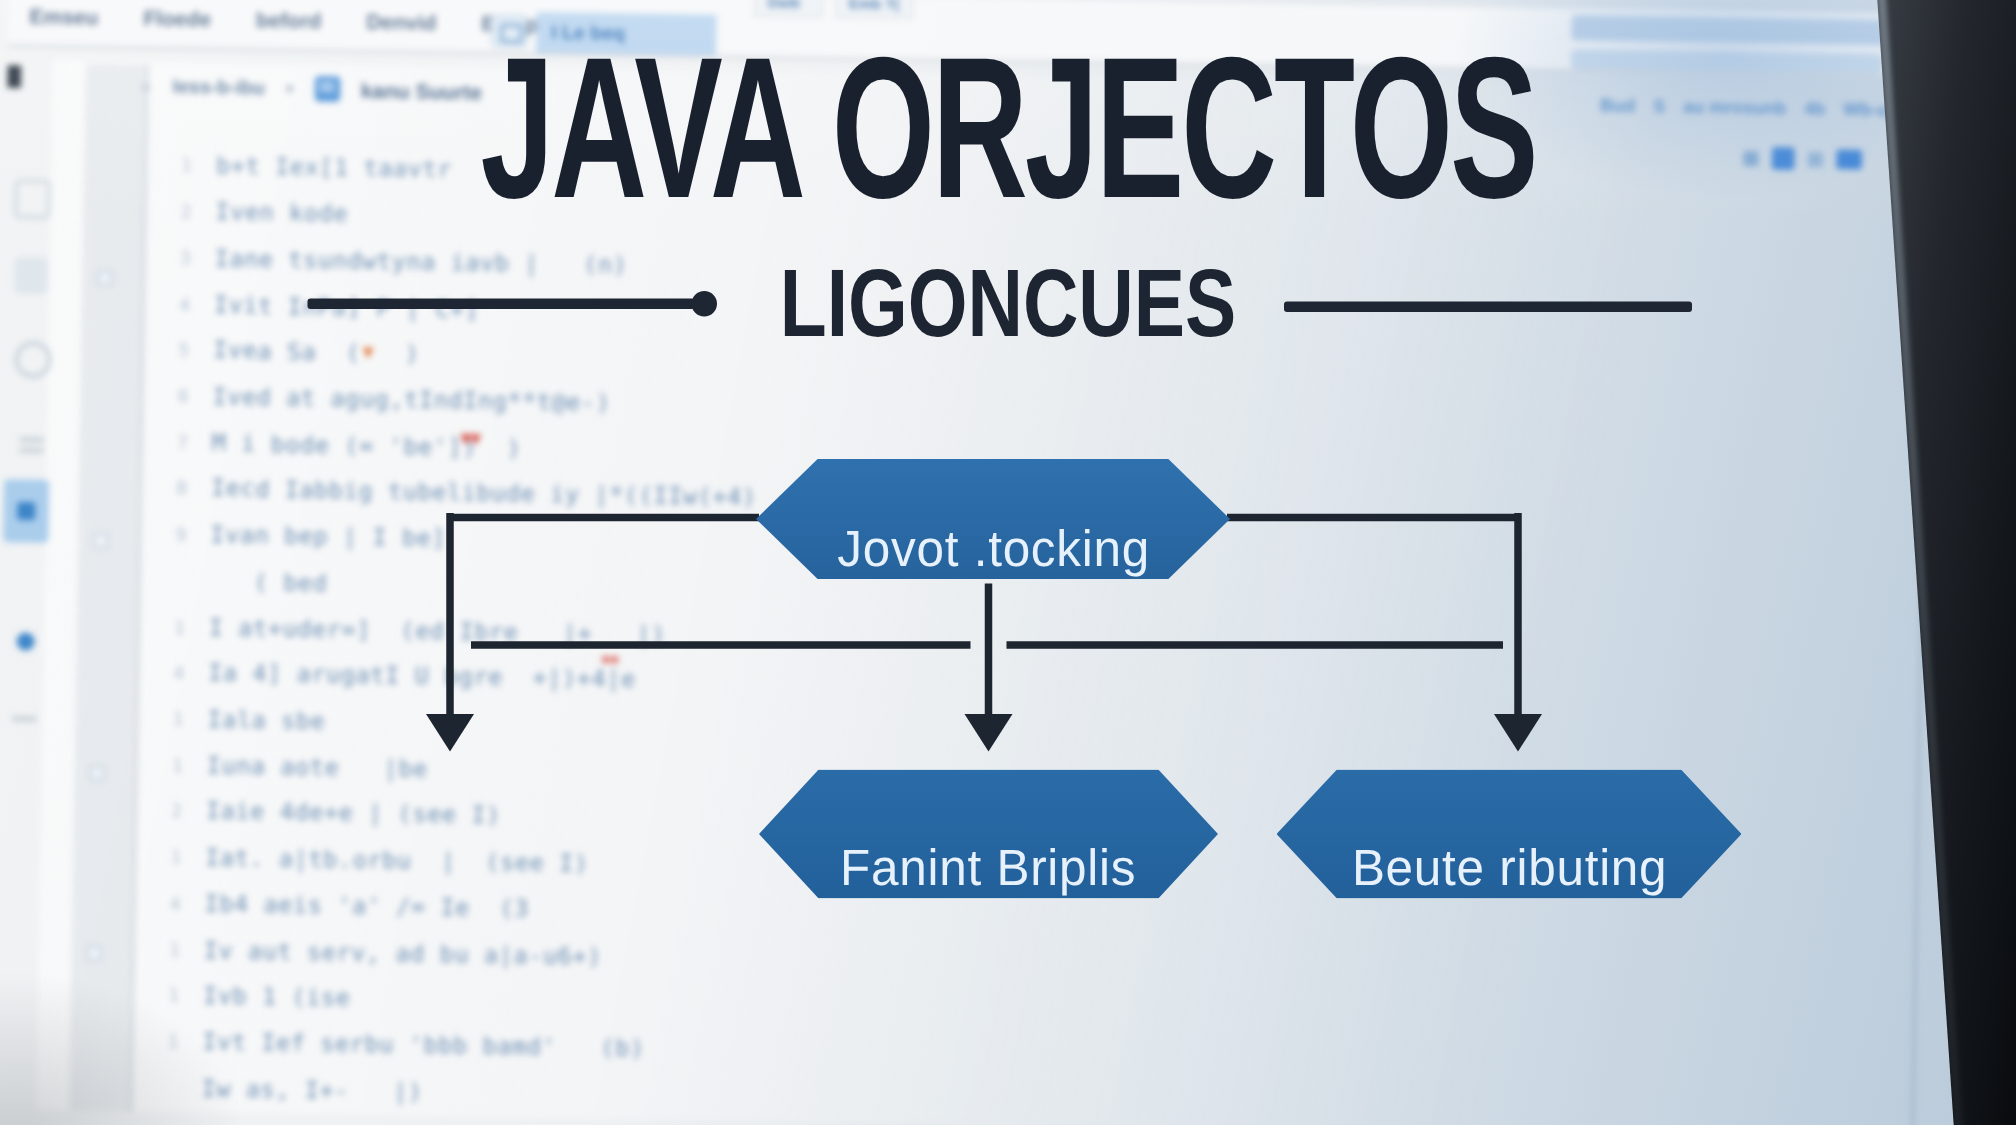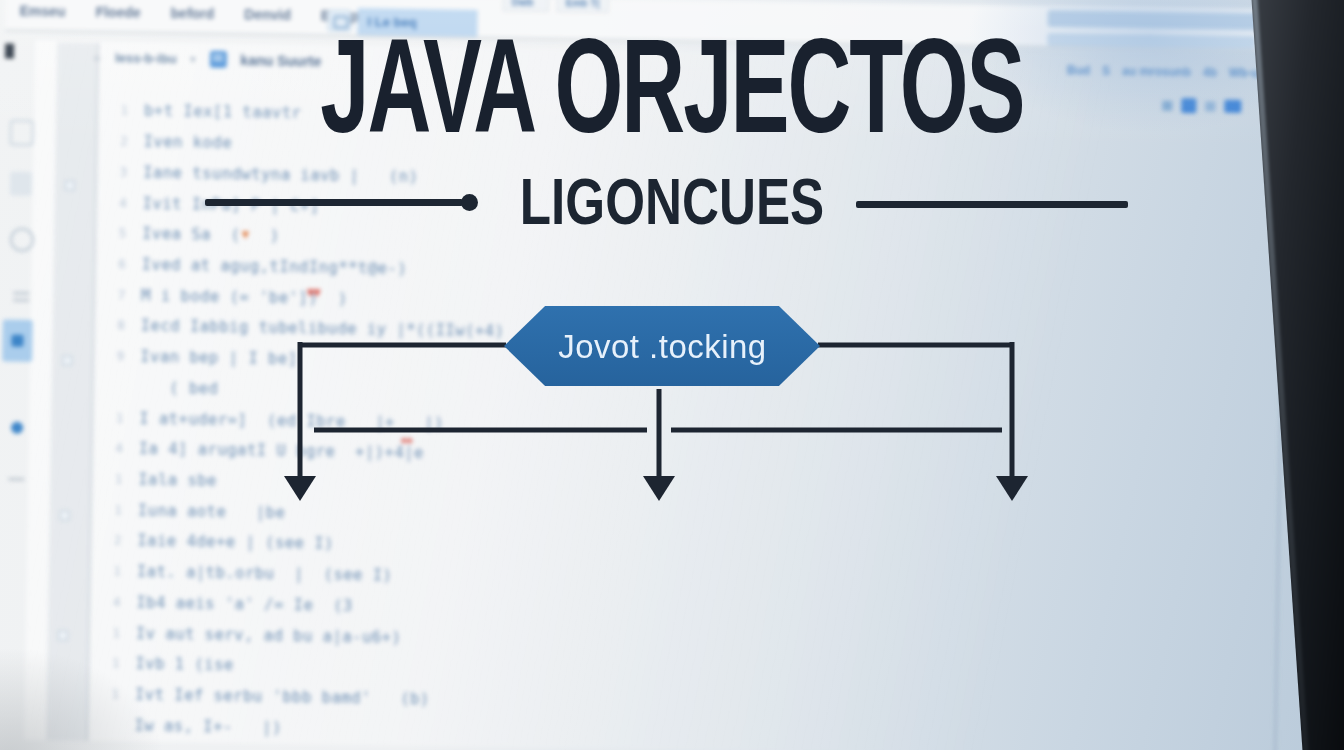--- a/index.html
+++ b/index.html
@@ -89,21 +89,21 @@
   .subtitle{
     position:absolute; left:0; right:0; top:170px; text-align:center;
     font-size:64px; line-height:1; font-weight:700; color:#1c2531;
     transform:scaleX(.8); transform-origin:center;
   }
   .sub-line{ position:absolute; height:7px; background:#1d2632; border-radius:2px; }
   .sub-line-left{ left:205px; top:199px; width:258px; }
   .sub-line-right{ left:856px; top:201px; width:272px; }
   .sub-dot{ position:absolute; left:461px; top:194px; width:17px; height:17px; border-radius:50%; background:#1d2632; }
   .connectors{ position:absolute; inset:0; width:1344px; height:750px; pointer-events:none; }
-  .hex{ position:absolute; display:flex; align-items:center; justify-content:center;
+  .hex{ position:absolute; display:flex; align-items:flex-end; justify-content:center;
     clip-path:polygon(0 50%,13% 0,87% 0,100% 50%,87% 100%,13% 100%);
     color:#e7f1fb; font-size:34px; letter-spacing:.5px; }
   .hex span{ transform:scaleX(.97); white-space:nowrap; }
   .hex-root{ left:504px; top:306px; width:316px; height:80px; background:linear-gradient(180deg,#2f71ae,#26639d); }
   .hex-c0{ left:150px; top:513px; width:310px; height:86px; background:linear-gradient(180deg,#2a6ca8,#22609a); }
   .hex-c1{ left:506px; top:513px; width:306px; height:86px; background:linear-gradient(180deg,#2a6ca8,#22609a); }
   .hex-c2{ left:851px; top:513px; width:310px; height:86px; background:linear-gradient(180deg,#2a6ca8,#22609a); }
 </style>
 </head>
 <body>
@@ -314,15 +314,21 @@
         <line x1="1012" y1="342" x2="1012" y2="478"></line>
         <polygon points="996,476 1028,476 1012,501" stroke="none"></polygon>
         <line x1="314" y1="430" x2="647" y2="430"></line>
         <line x1="671" y1="430" x2="1002" y2="430"></line>
       </g>
     </svg>
 
     <div class="hex hex-root">
       <span>Jovot .tocking</span>
     </div>
+    <div class="hex hex-c1">
+      <span>Fanint Briplis</span>
+    </div>
+    <div class="hex hex-c2">
+      <span>Beute ributing</span>
+    </div>
   </div>
 
 </div>
 
 </body></html>

